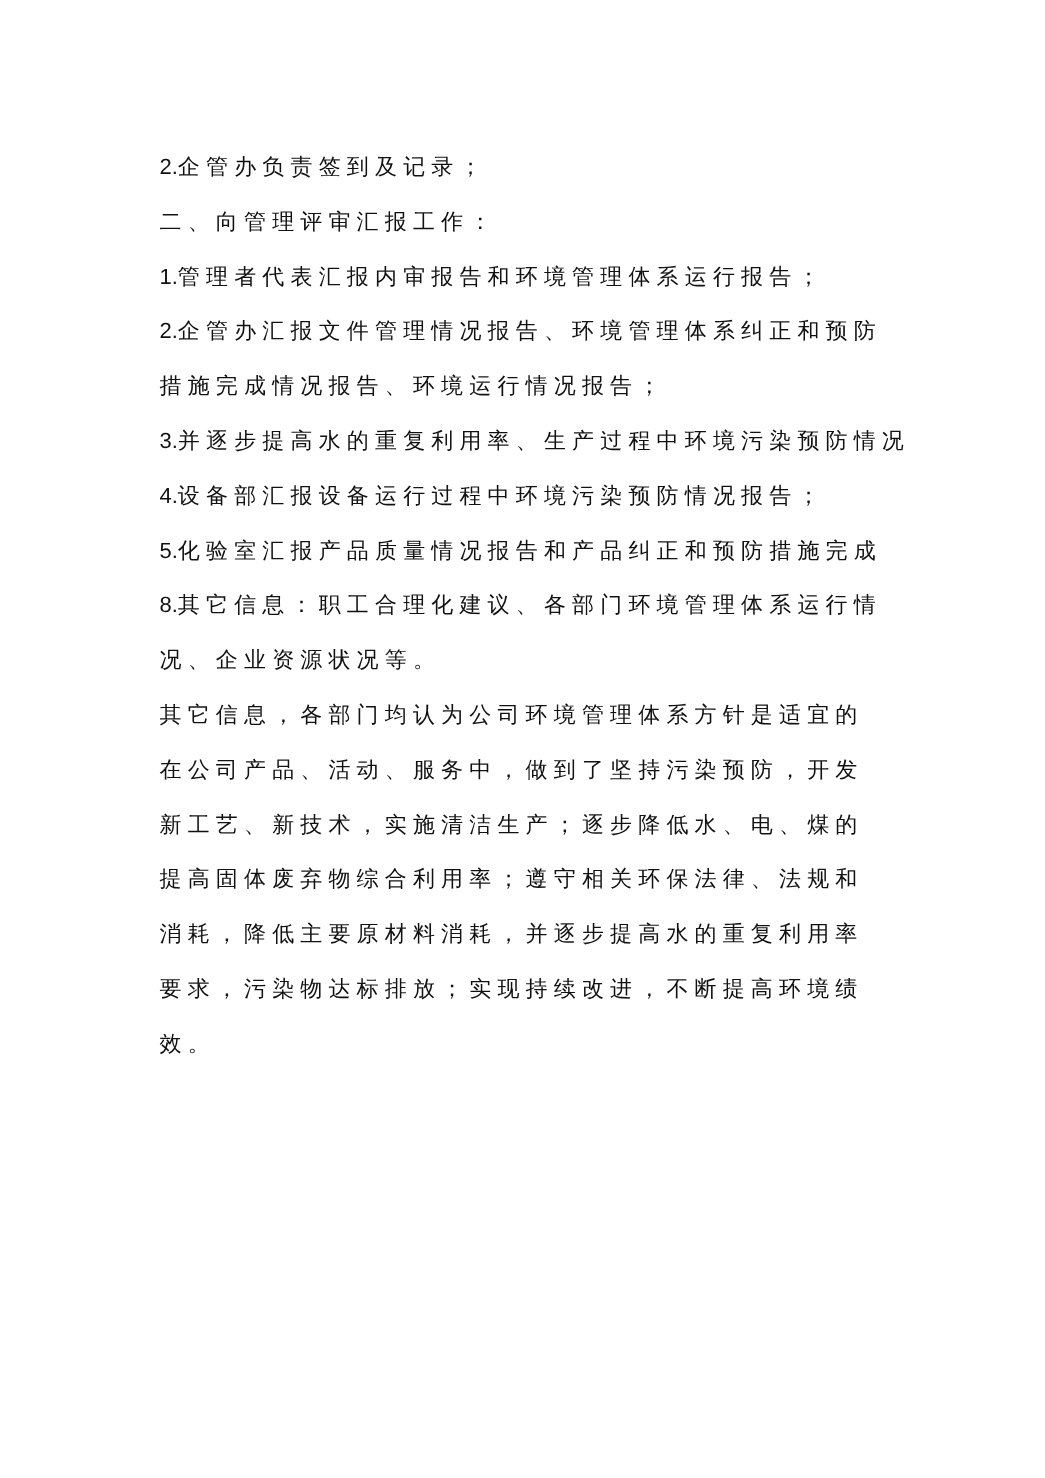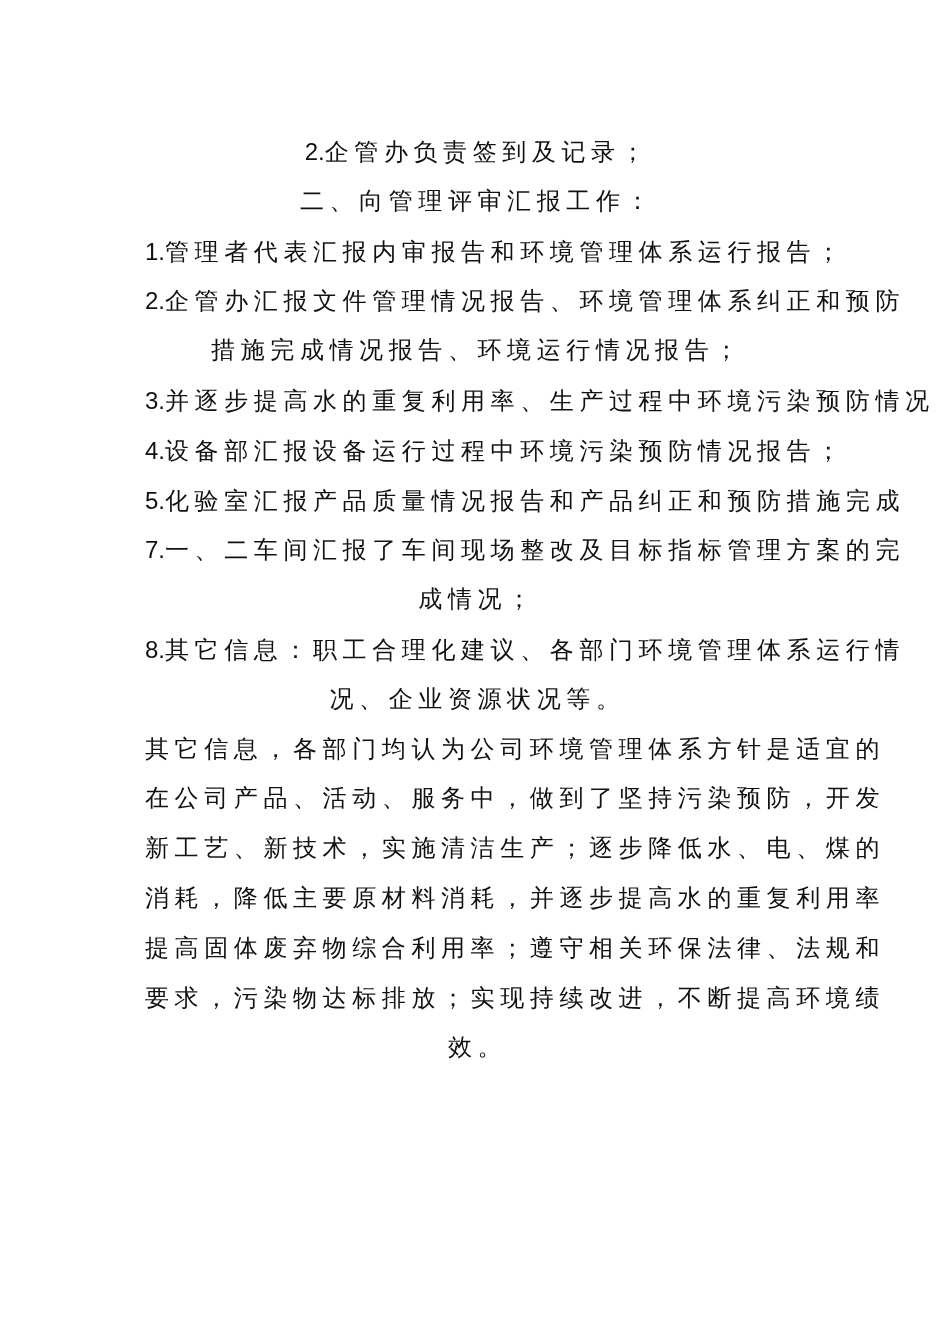--- a/index.html
+++ b/index.html
@@ -17,24 +17,23 @@
     }
     .page {
       position: absolute;
       left: 145px;
       top: 127px;
       width: 665px;
     }
     .line {
       height: 49.8px;
       line-height: 49.8px;
-      font-size: 24px;
+      font-size: 20px;
       white-space: nowrap;
       letter-spacing: 5.6px;
-      text-align: center;
     }
     .line .num {
       font-family: "Liberation Sans", sans-serif;
       letter-spacing: 0;
     }
     .para { margin: 0; padding: 0; }
   </style>
 </head>
 <body>
 
@@ -63,33 +62,29 @@
 
   <div class="para">
     <div class="line"><span class="num">4.</span><span>设备部汇报设备运行过程中环境污染预防情况报告；</span></div>
   </div>
 
   <div class="para">
     <div class="line"><span class="num">5.</span><span>化验室汇报产品质量情况报告和产品纠正和预防措施完成</span></div>
   </div>
 
 
-  <div class="para">
-    <div class="line"><span class="num">7.</span><span>一、二车间汇报了车间现场整改及目标指标管理方案的完</span></div>
-    <div class="line"><span>成情况；</span></div>
-  </div>
 
   <div class="para">
     <div class="line"><span class="num">8.</span><span>其它信息：职工合理化建议、各部门环境管理体系运行情</span></div>
     <div class="line"><span>况、企业资源状况等。</span></div>
   </div>
 
   <div class="para">
     <div class="line"><span>其它信息，各部门均认为公司环境管理体系方针是适宜的</span></div>
     <div class="line"><span>在公司产品、活动、服务中，做到了坚持污染预防，开发</span></div>
     <div class="line"><span>新工艺、新技术，实施清洁生产；逐步降低水、电、煤的</span></div>
+    <div class="line"><span>提高固体废弃物综合利用率；遵守相关环保法律、法规和</span></div>
     <div class="line"><span>消耗，降低主要原材料消耗，并逐步提高水的重复利用率</span></div>
-    <div class="line"><span>提高固体废弃物综合利用率；遵守相关环保法律、法规和</span></div>
     <div class="line"><span>要求，污染物达标排放；实现持续改进，不断提高环境绩</span></div>
     <div class="line"><span>效。</span></div>
   </div>
 
 </div>
 
 </body></html>

